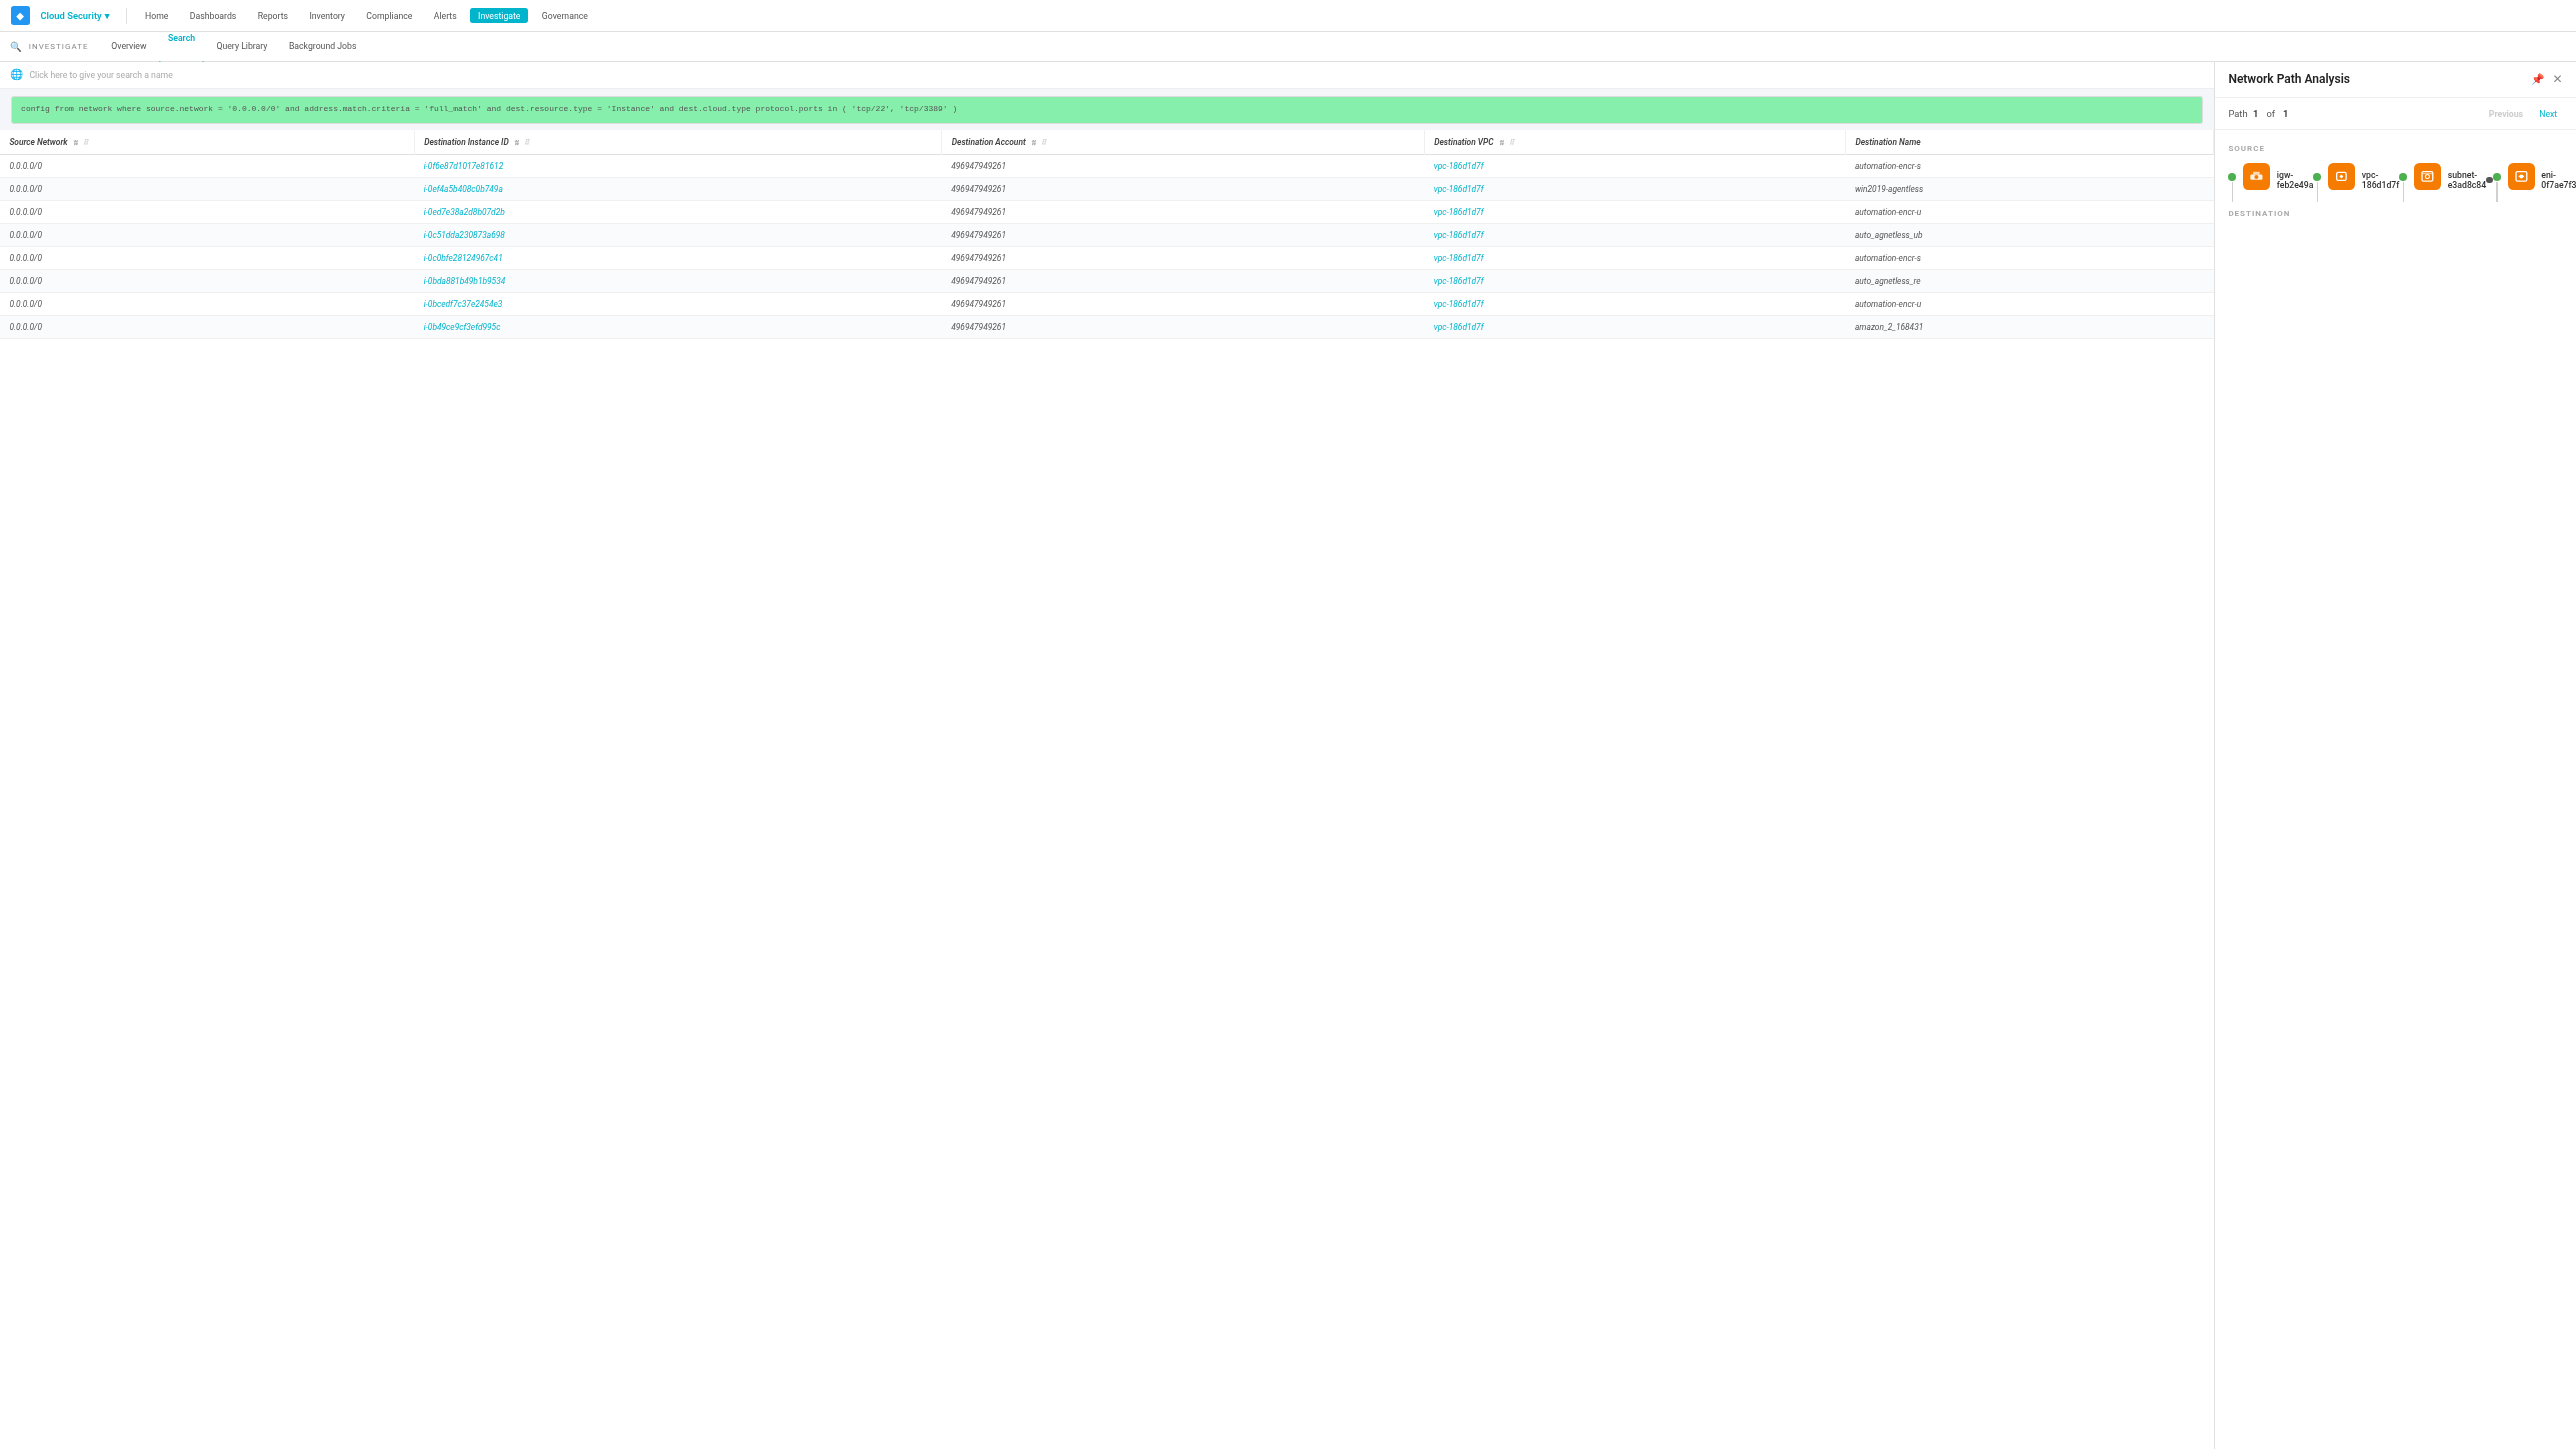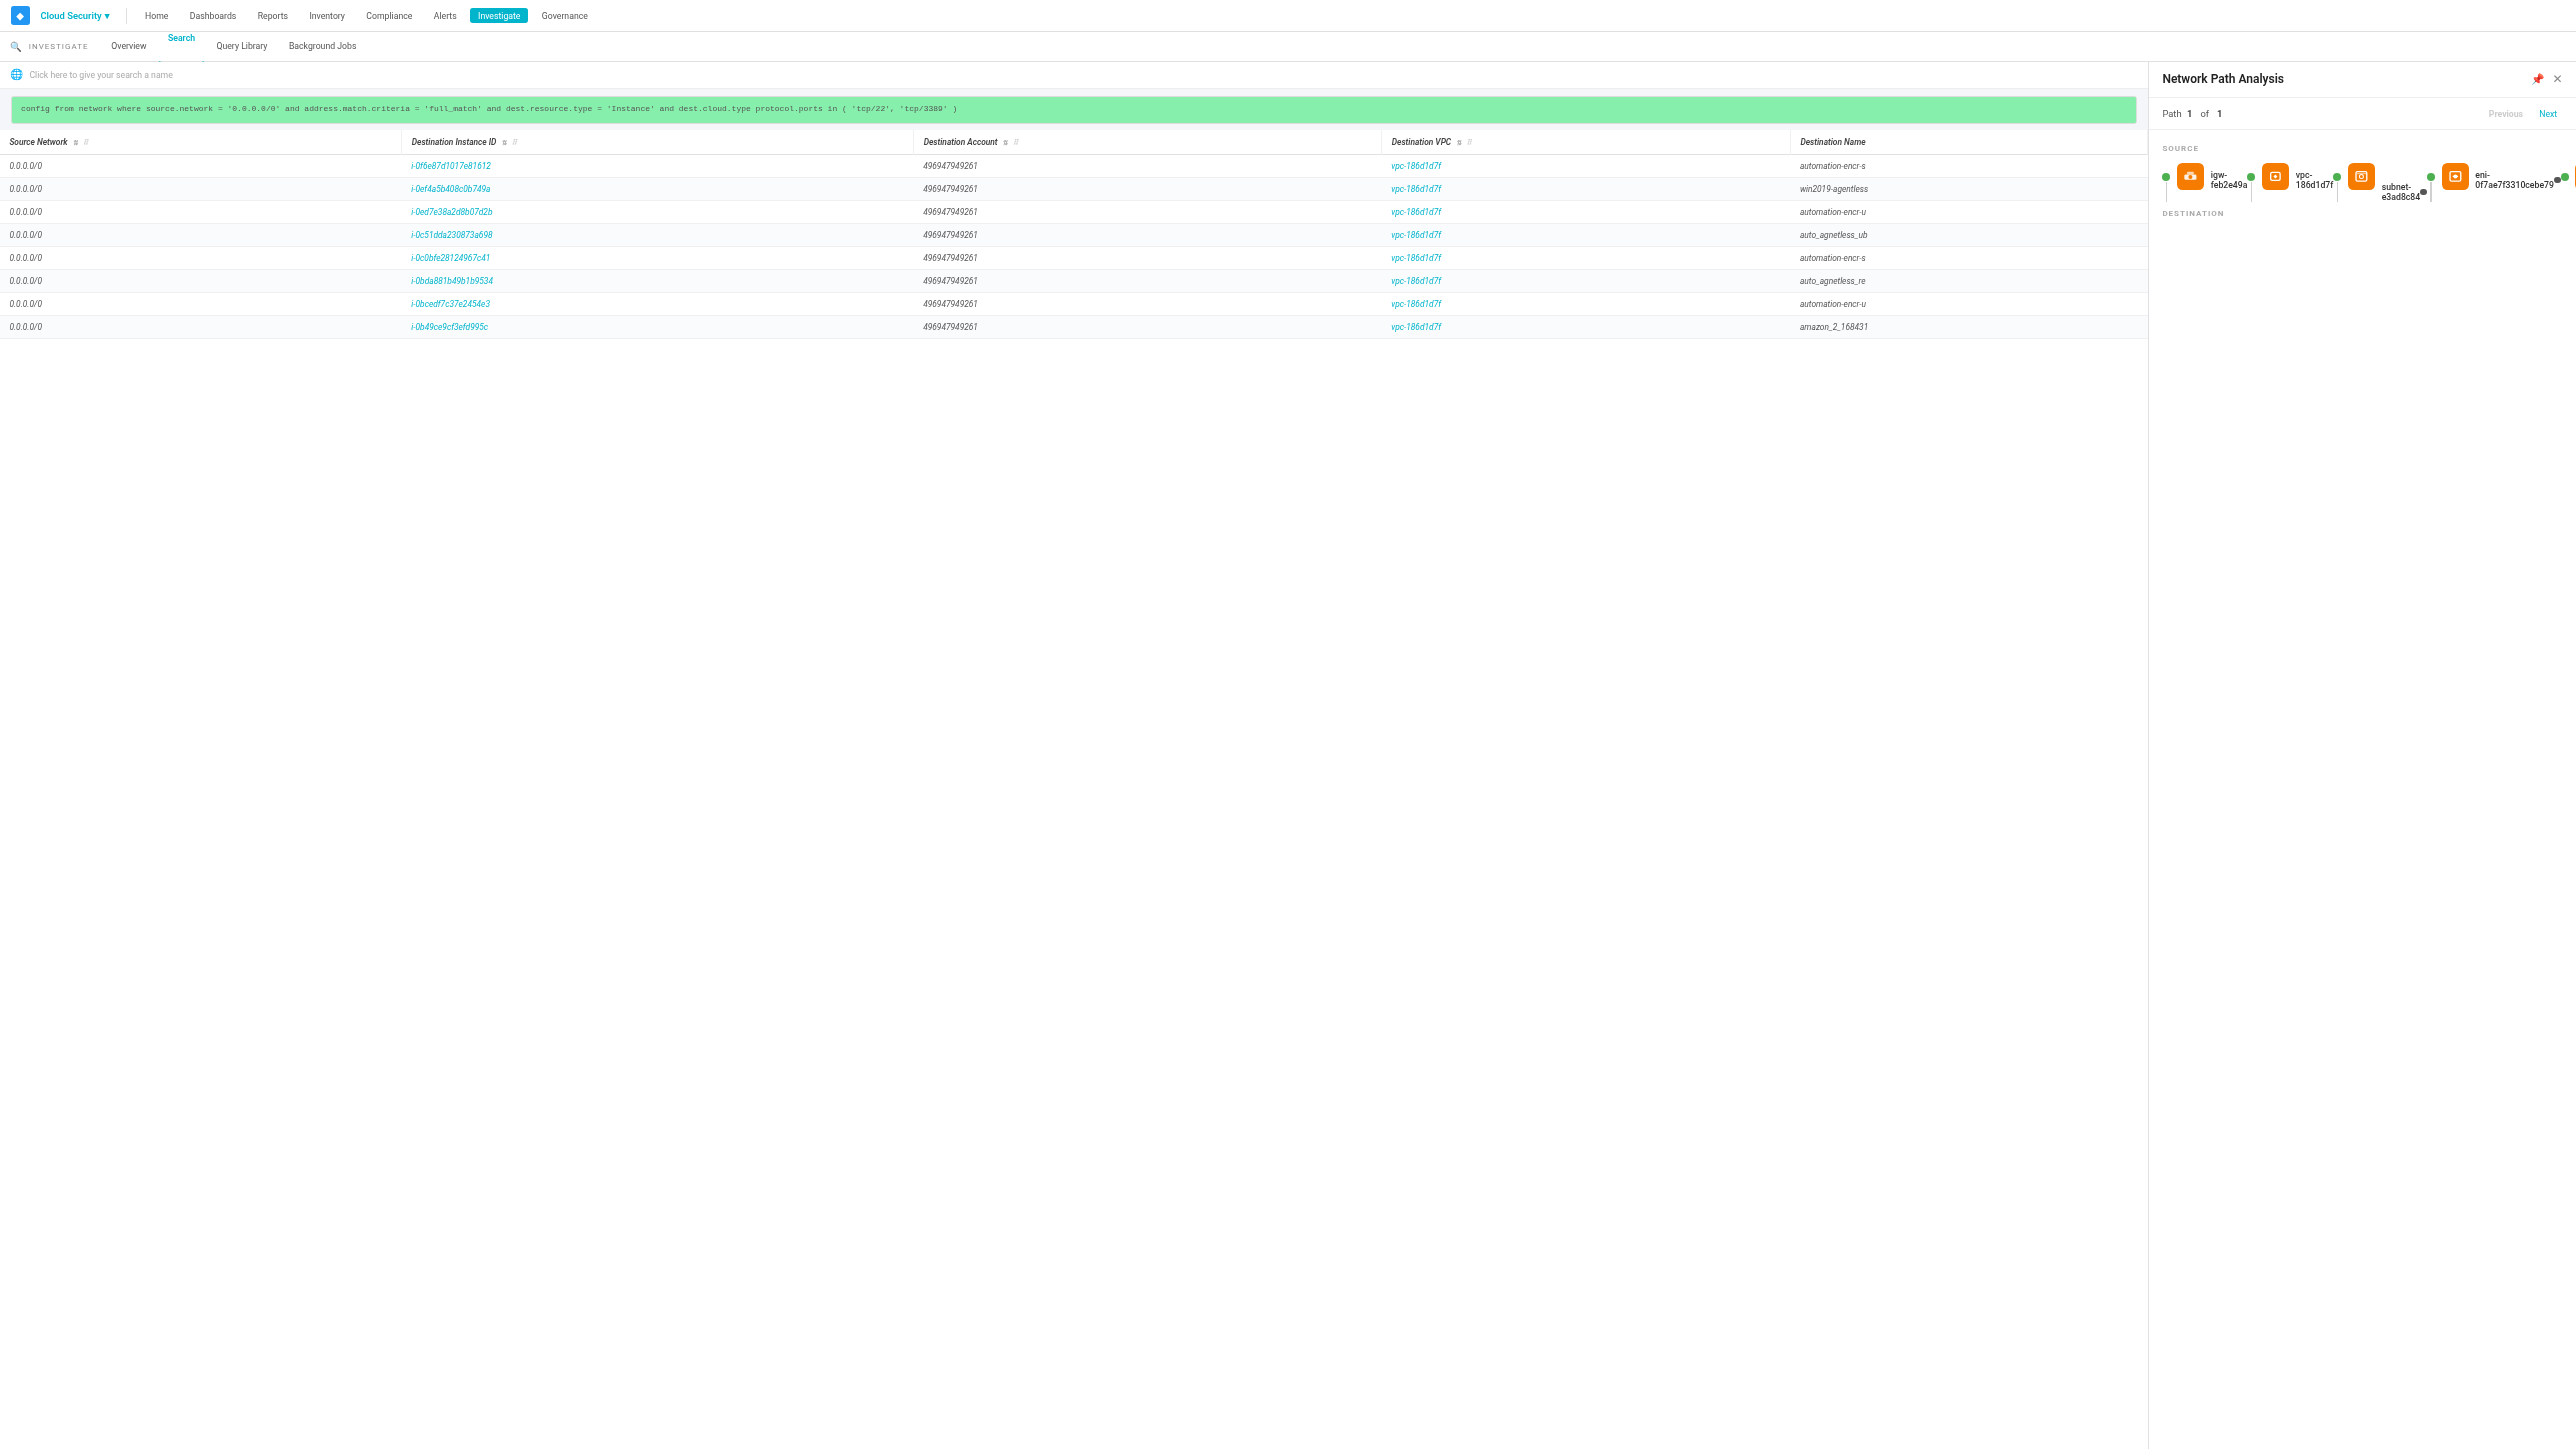--- a/index.html
+++ b/index.html
@@ -140,21 +140,21 @@
     .table-footer {
       padding: 6.7px 10.7px;
       font-size: 8px;
       color: #888;
       background: #fff;
       border-top: 0.7px solid #eee;
     }
 
     
     .right-panel {
-      width: 428px;
+      width: 362px;
       background: #fff;
       border-left: 0.7px solid #e0e0e0;
       display: flex;
       flex-direction: column;
       overflow: hidden;
       flex-shrink: 0;
     }
     .panel-header {
       display: flex;
       align-items: center;
@@ -411,21 +411,21 @@
               <div style="width: 8px; height: 8px; border-radius: 50%; background: rgb(76, 175, 80); flex-shrink: 0;"></div>
               <div style="width: 1.3px; height: 20px; background: rgb(208, 208, 208); margin-top: 1.3px;"></div>
             </div>
             <div style="width: 27px; height: 27px; border-radius: 5.4px; background: rgb(245, 124, 0); display: flex; align-items: center; justify-content: center; flex-shrink: 0; color: white; font-size: 12px;">
               <svg width="14.8" height="14.8" viewBox="0 0 22 22">
                 <rect x="3" y="4" width="16" height="14" rx="2" fill="none" stroke="white" stroke-width="2"></rect>
                 <circle cx="11" cy="11" r="3" fill="none" stroke="white" stroke-width="1.5"></circle>
                 <path d="M4 7 L18 7" stroke="white" stroke-width="1"></path>
               </svg>
             </div>
-            <div style="display: flex; align-items: center; flex: 1 1 0%; padding-top: 6.7px; margin-top: 12px;">
+            <div style="display: flex; align-items: center; flex: 1 1 0%; padding-top: 6.7px;">
               <span style="font-size: 8.7px; color: rgb(51, 51, 51); font-weight: 500; flex: 1 1 0%;">subnet-e3ad8c84</span>
               <div style="width: 6.7px; height: 6.7px; border-radius: 50%; background: rgb(85, 85, 85); flex-shrink: 0;"></div>
             </div>
           </div>
           <div style="display: flex; align-items: flex-start; gap: 6.7px;">
             <div style="display: flex; flex-direction: column; align-items: center; width: 8px; padding-top: 9.4px;">
               <div style="width: 8px; height: 8px; border-radius: 50%; background: rgb(76, 175, 80); flex-shrink: 0;"></div>
               <div style="width: 1.3px; height: 20px; background: rgb(208, 208, 208); margin-top: 1.3px;"></div>
             </div>
             <div style="width: 27px; height: 27px; border-radius: 5.4px; background: rgb(245, 124, 0); display: flex; align-items: center; justify-content: center; flex-shrink: 0; color: white; font-size: 12px;">

